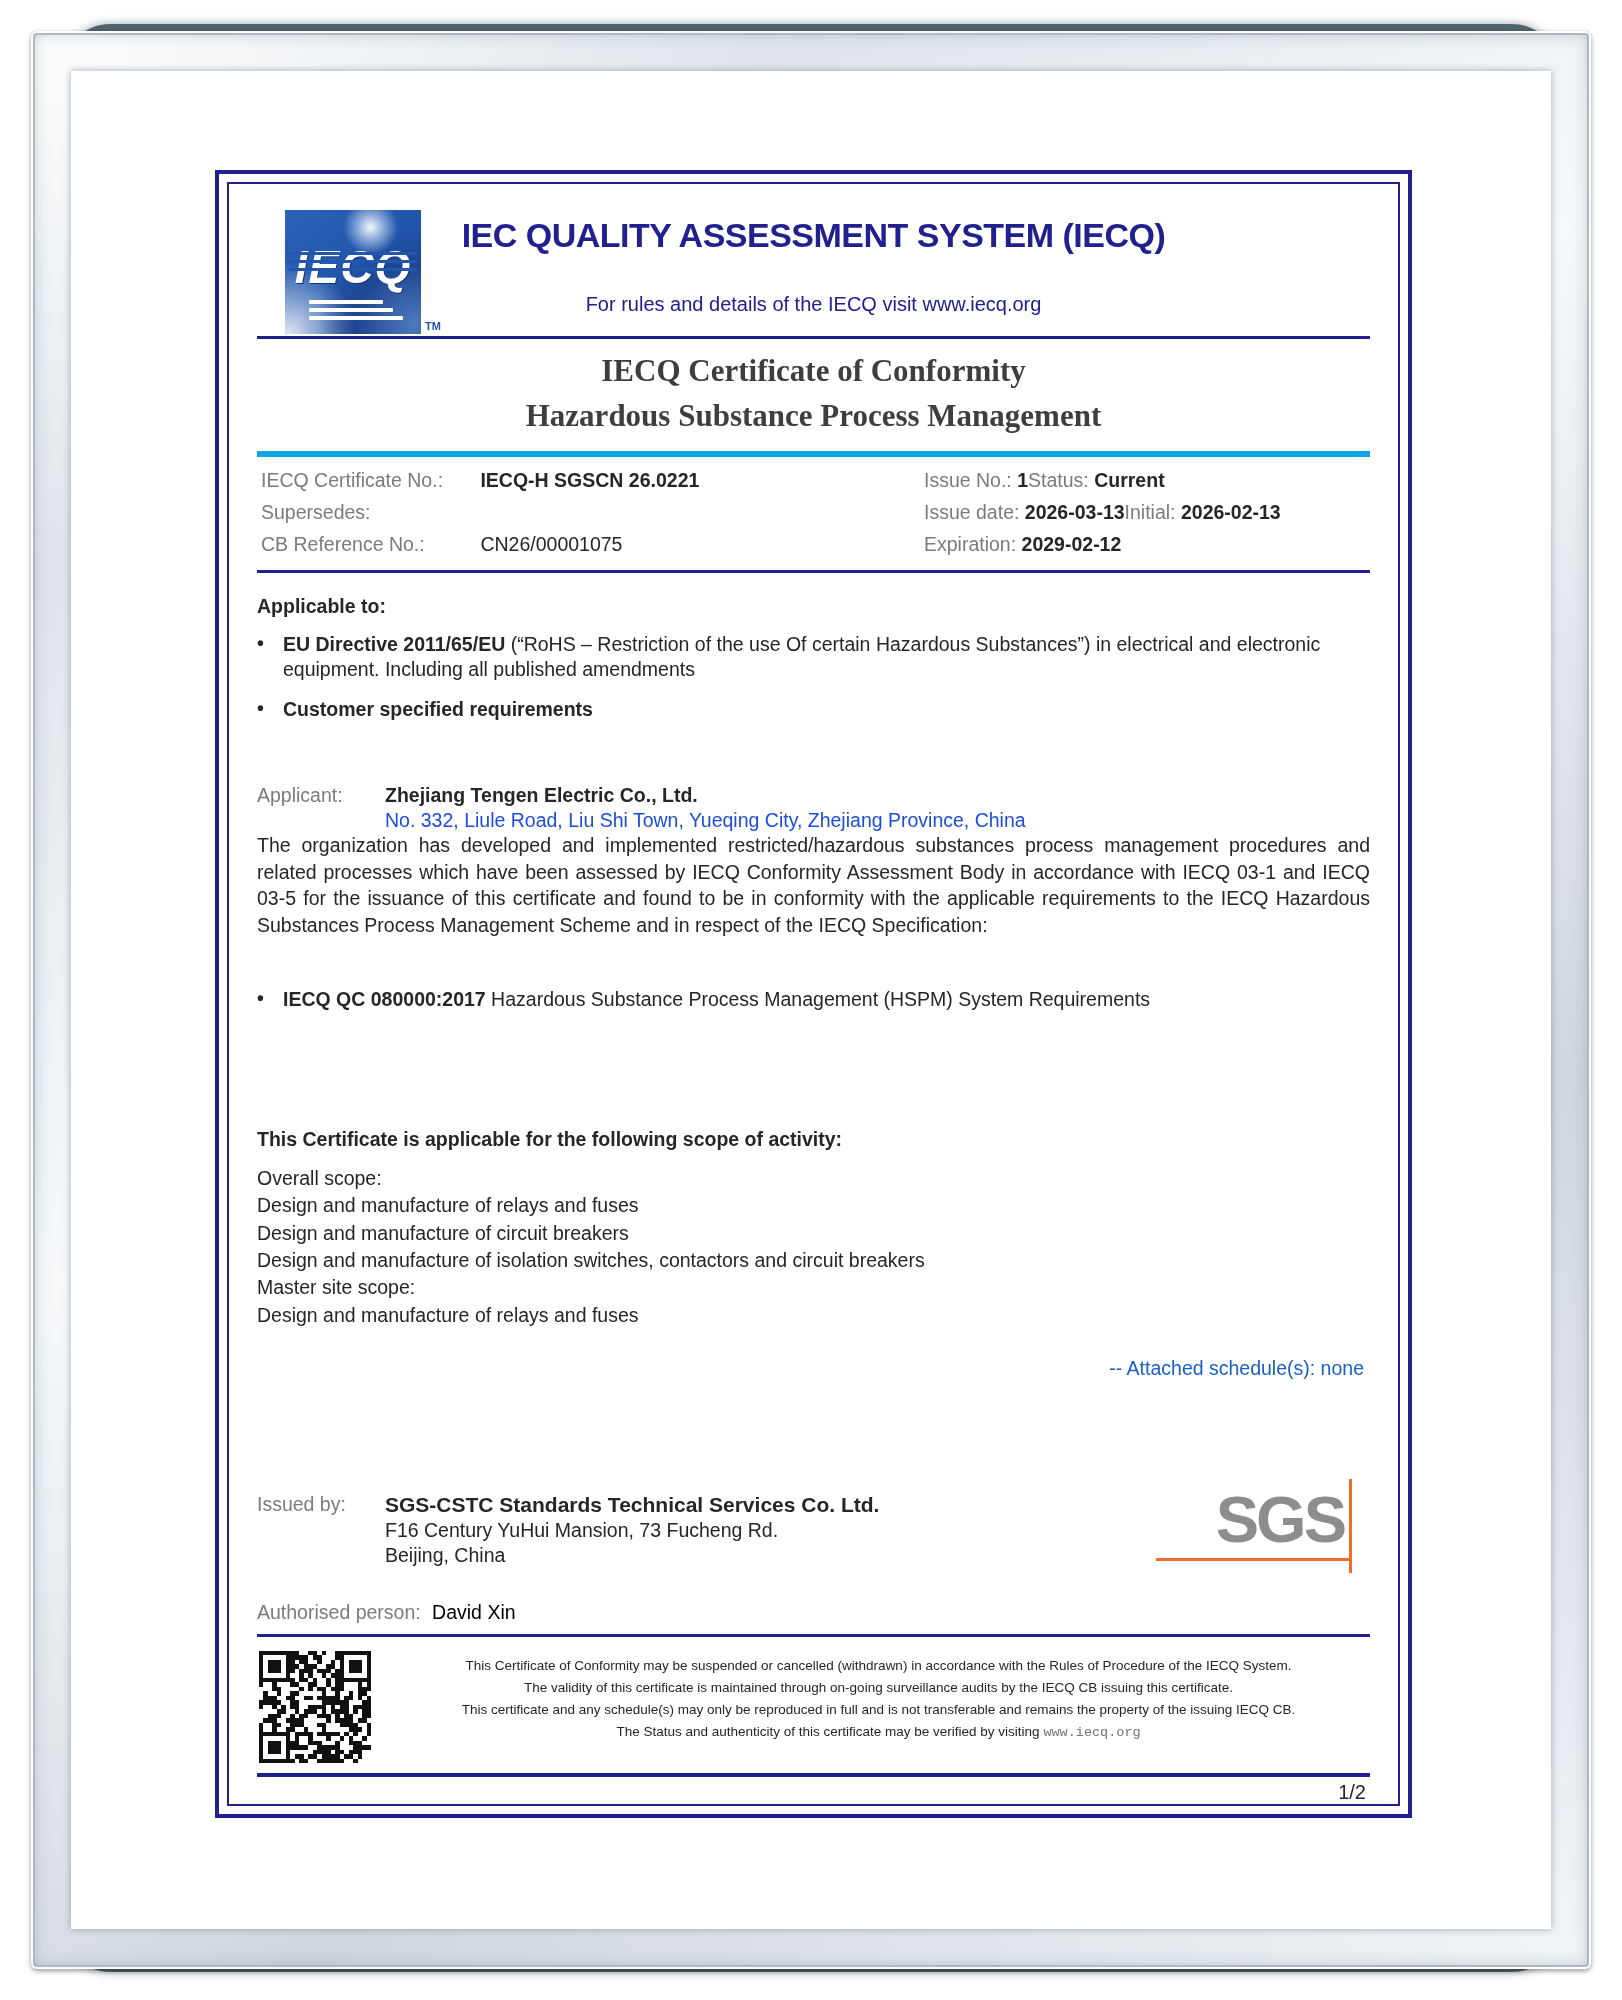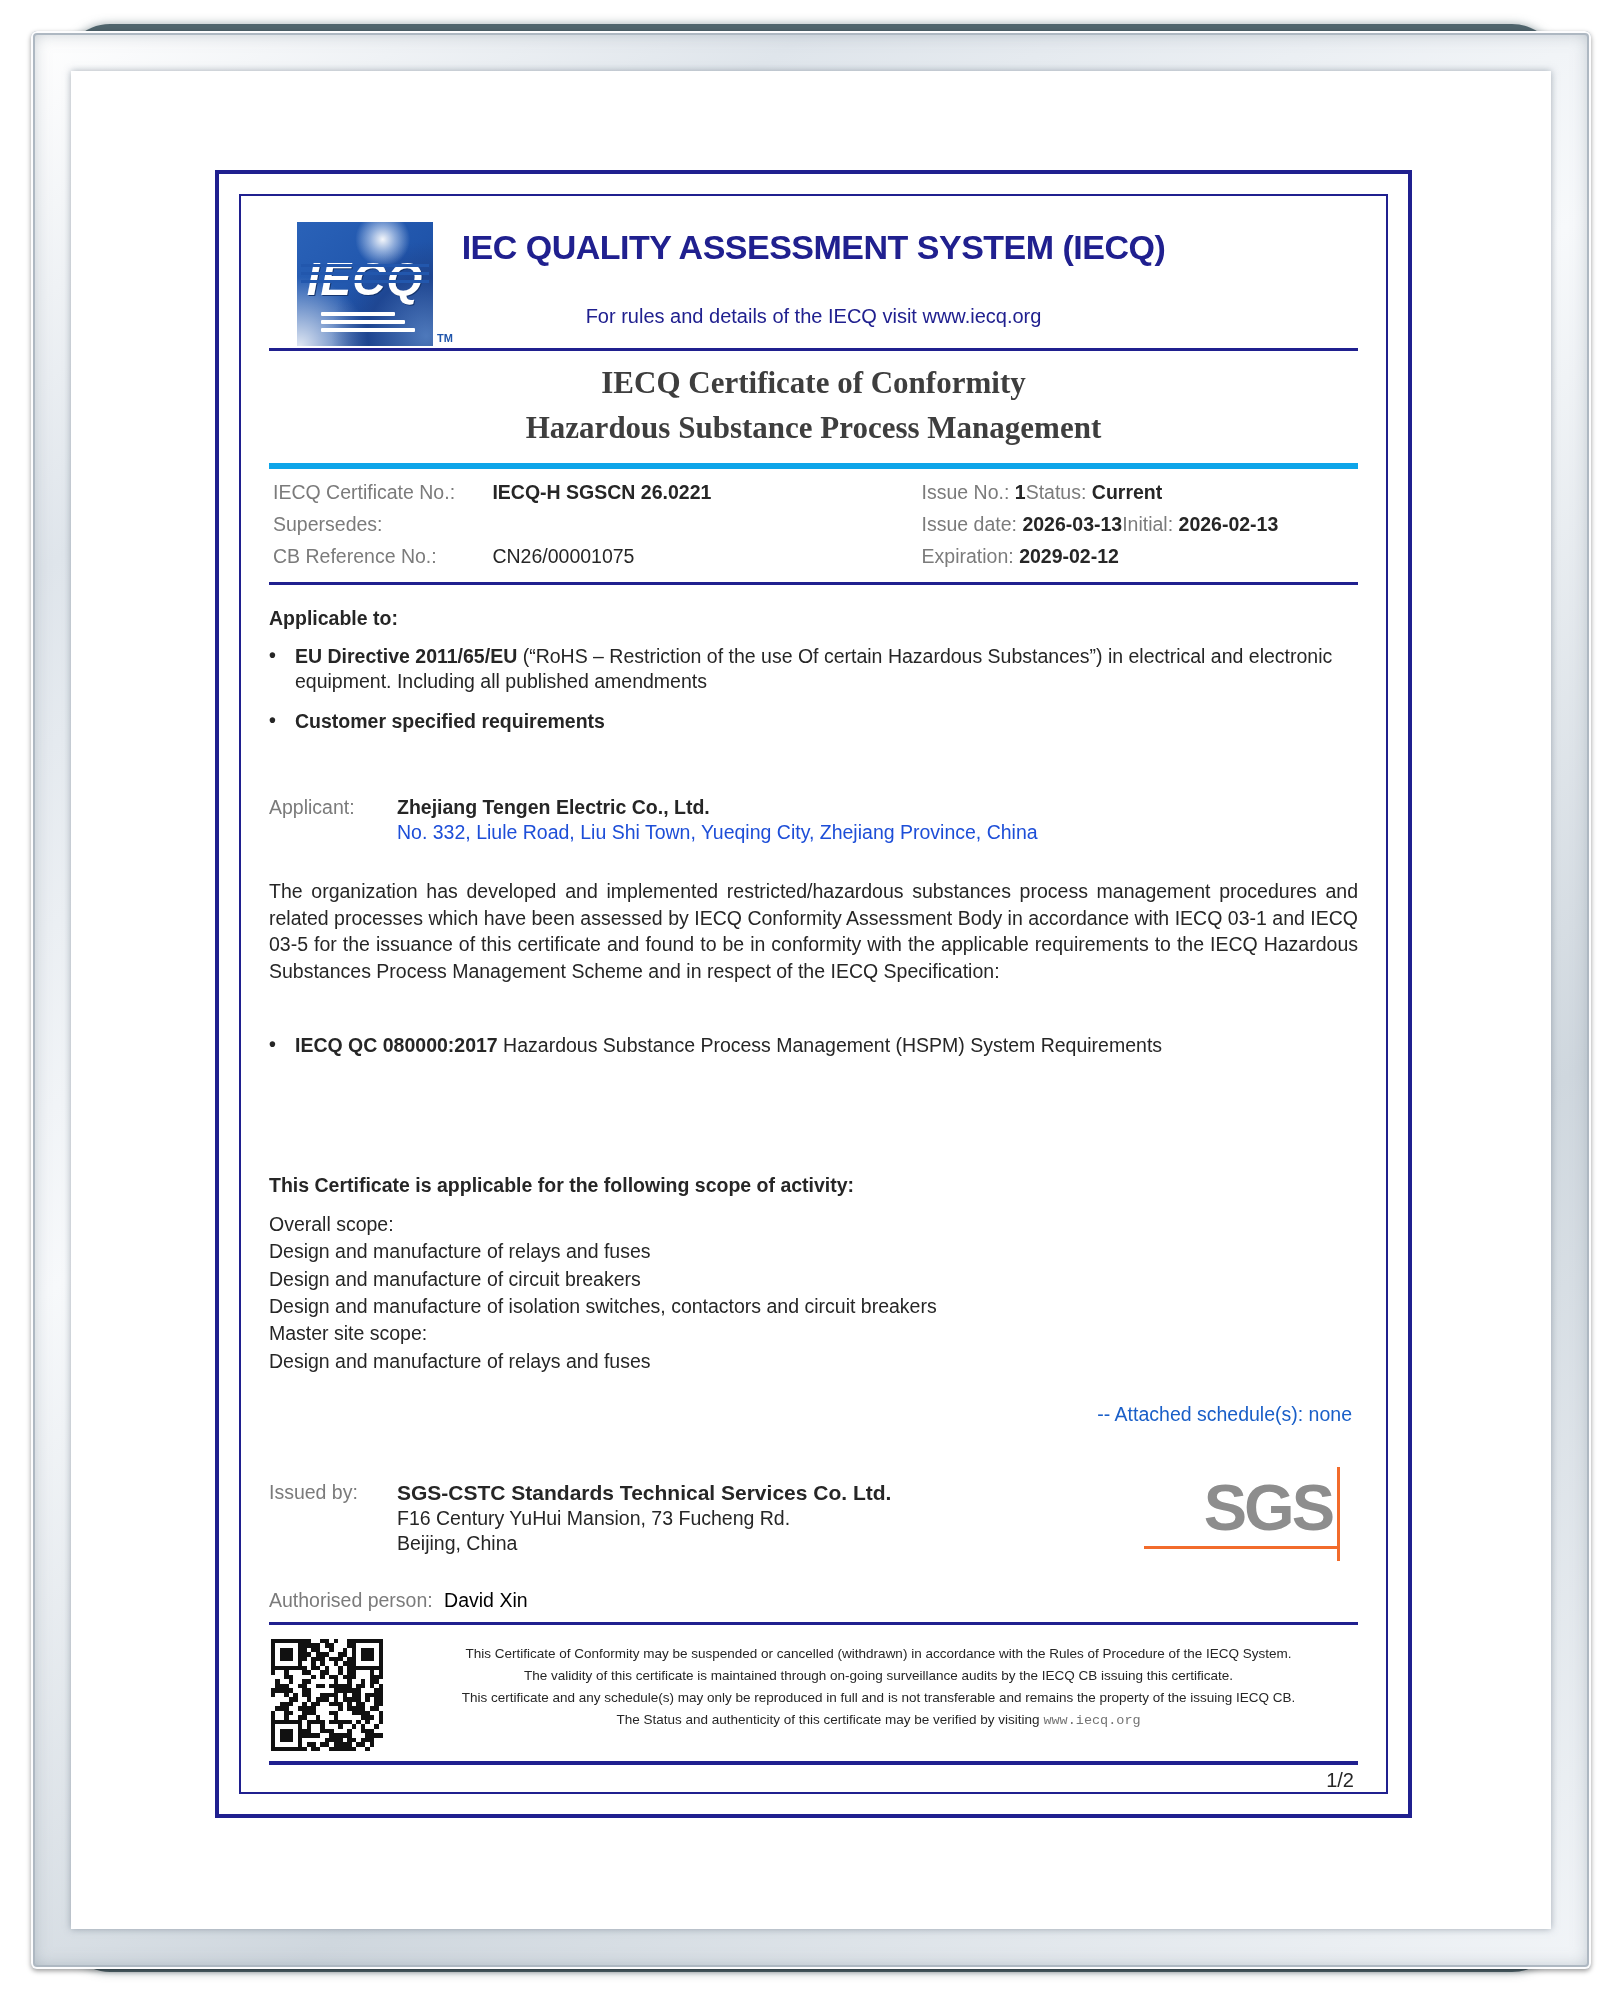--- a/index.html
+++ b/index.html
@@ -8,21 +8,21 @@
   
   .mat{position:absolute;left:62px;top:24px;width:1498px;height:1948px;border-radius:48px;
        background:#4f646c;box-shadow:0 0 10px rgba(79,100,108,.55);}
   
   .frame{position:absolute;inset:31px;border-radius:6px;
          background:linear-gradient(145deg,#ffffff 0%,#dfe5eb 18%,#f7f9fb 42%,#cfd7de 70%,#f2f5f8 100%);
          box-shadow:inset 0 0 0 2px #fdfdfe, inset 0 0 0 4px #aeb8c2, inset 0 0 18px rgba(110,125,140,.5), 0 2px 5px rgba(0,0,0,.4);}
   .paper{position:absolute;inset:40px;background:#ffffff;box-shadow:0 0 7px rgba(95,110,125,.55);}
   
   .cert{position:absolute;left:215px;top:170px;width:1197px;height:1648px;box-sizing:border-box;
-        border:4px solid #20208f;padding:20px;background:#ffffff;}
+        border:4px solid #20208f;padding:8px;background:#ffffff;}
   .cert-inner{box-sizing:border-box;border:2px solid #20208f;width:100%;height:100%;
               padding:0 28px;display:flex;flex-direction:column;}
   
   .hdr{position:relative;height:152px;border-bottom:3px solid #20208f;flex:none;}
   .logo{position:absolute;left:28px;top:26px;width:136px;height:124px;overflow:hidden;
         background:
           radial-gradient(circle at 63% 14%, rgba(255,255,255,.95) 0%, rgba(230,240,255,.55) 9%, rgba(255,255,255,0) 20%),
           radial-gradient(circle at 95% 92%, rgba(120,160,220,.55) 0%, rgba(30,60,130,.55) 34%, rgba(30,60,130,0) 55%),
           radial-gradient(circle at 2% 100%, rgba(255,255,255,.85) 0%, rgba(255,255,255,0) 38%),
           linear-gradient(135deg,#2a62b8 0%,#2055ab 55%,#1a478f 100%);}
@@ -53,21 +53,21 @@
   .bullet{display:flex;margin-top:14px;}
   .bullet .dot{flex:none;width:26px;text-align:left;}
   .bullet .dot::before{content:"\2022";font-weight:bold;}
   .bullet .bt{line-height:1.3;}
   
   .applicant{flex:none;display:flex;margin-top:62px;font-size:19.5px;}
   .app-label{flex:none;width:128px;color:#7b7b7b;}
   .app-name{font-weight:bold;color:#262626;}
   .app-addr{color:#1d4ed8;margin-top:2px;}
   
-  .statement{flex:none;margin-top:34px;font-size:19.5px;color:#262626;text-align:justify;line-height:1.37;}
+  .statement{flex:none;font-size:19.5px;color:#262626;text-align:justify;line-height:1.37;}
   .spec-bullet{margin-top:48px;}
   
   .scope{flex:none;margin-top:116px;font-size:19.5px;color:#262626;}
   .scope-lines{margin-top:14px;line-height:1.4;}
   .schedule{flex:none;margin-top:28px;text-align:right;color:#1a5fc8;font-size:19.5px;padding-right:6px;}
   
   .issued{flex:none;margin-top:auto;position:relative;display:flex;font-size:19.5px;padding-right:190px;}
   .iss-name{font-weight:bold;font-size:21px;color:#262626;}
   .iss-addr{color:#262626;margin-top:2px;}
   .sgs{position:absolute;right:8px;top:-8px;width:170px;height:92px;}

